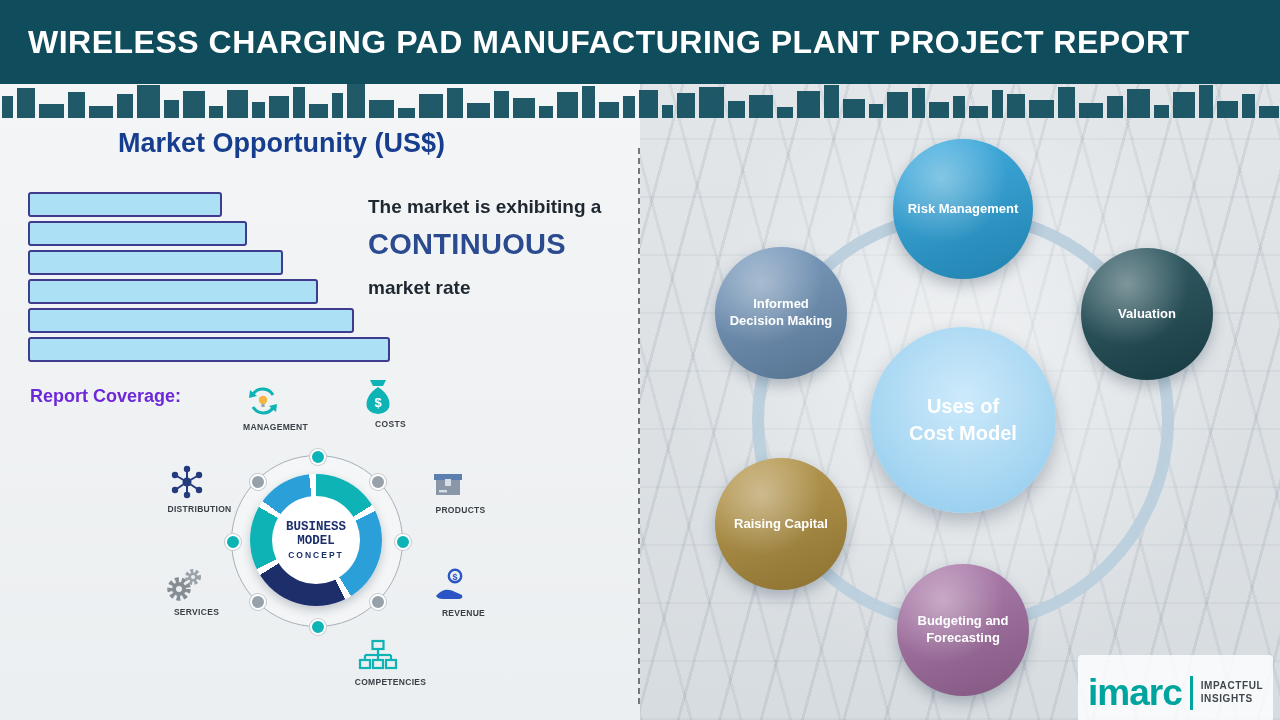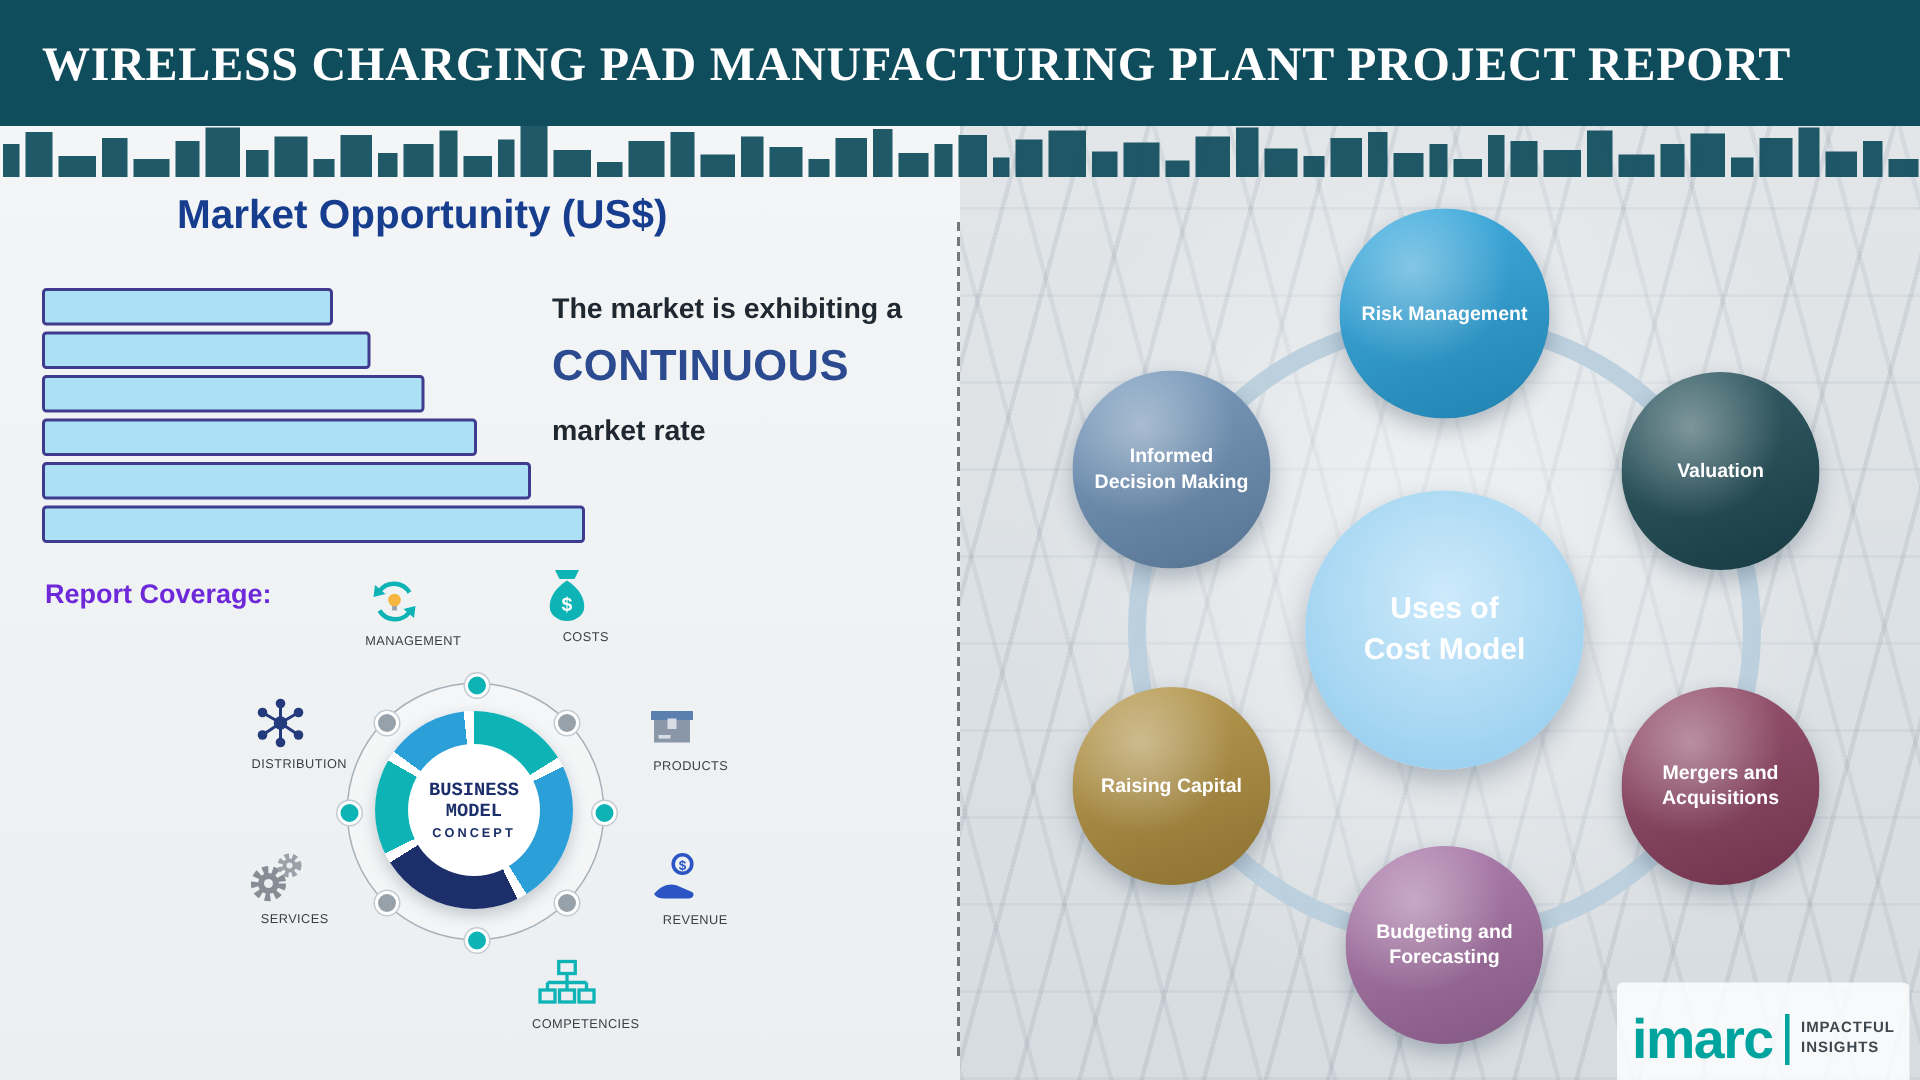--- a/index.html
+++ b/index.html
@@ -1,20 +1,20 @@
 <!DOCTYPE html>
 <html><head>
 <meta charset="utf-8">
 <style>
   html,body{margin:0;padding:0;}
   body{font-family:"Liberation Sans","DejaVu Sans",sans-serif;}
   #stage{position:relative;width:1280px;height:720px;overflow:hidden;background:#eef0f2;}
 
   
-  .header{position:absolute;left:0;top:0;width:1280px;height:84px;background:#0f4c5c;z-index:5;font-family:Liberation Serif, serif;}
+  .header{position:absolute;left:0;top:0;width:1280px;height:84px;background:#0f4c5c;z-index:5;}
   .header-title{position:absolute;left:28px;top:0;width:1240px;line-height:84px;
     color:#ffffff;font-size:32px;font-weight:bold;letter-spacing:.5px;white-space:nowrap;}
   #skyline{position:absolute;left:0;top:84px;width:1280px;height:34px;z-index:4;}
   #skyline rect{fill:#0f4c5c;opacity:.93;}
 
   
   .left-panel{position:absolute;left:0;top:84px;width:640px;height:636px;
     background:linear-gradient(#f3f5f6,#eceff1);}
   .right-panel{position:absolute;left:640px;top:84px;width:640px;height:636px;
     background:
@@ -47,21 +47,21 @@
   .bm-inner{position:absolute;left:272px;top:496px;width:88px;height:88px;border-radius:50%;
     background:#ffffff;display:flex;flex-direction:column;align-items:center;justify-content:center;}
   .bm-inner .l1,.bm-inner .l2{font-size:12.5px;font-weight:bold;color:#1c2f6b;line-height:1.15;font-family:Liberation Mono, monospace;}
   .bm-inner .l3{font-size:8.5px;font-weight:bold;color:#1c2f6b;letter-spacing:2px;margin-top:2px;}
   .ring-dot{position:absolute;width:12px;height:12px;border-radius:50%;border:2px solid #ffffff;
     box-shadow:0 0 0 1px #c3cad1;z-index:3;}
   .dot-teal{background:#0db3b5;} .dot-gray{background:#97a1aa;}
 
   .bm-item{position:absolute;width:92px;display:flex;flex-direction:column;align-items:center;gap:3px;text-align:center;}
   .bm-icon{height:38px;display:flex;align-items:flex-end;justify-content:center;}
-  .bm-label{font-size:8.5px;font-weight:normal;color:#3a3f46;letter-spacing:.3px;padding-left:25px;}
+  .bm-label{font-size:8.5px;font-weight:bold;color:#3a3f46;letter-spacing:.3px;padding-left:25px;}
 
   
   .uses-ring{position:absolute;left:752px;top:209px;width:422px;height:422px;border-radius:50%;
     border:12px solid rgba(186,207,221,.95);box-sizing:border-box;z-index:1;}
   .node{position:absolute;width:132px;height:132px;border-radius:50%;display:flex;align-items:center;
     justify-content:center;text-align:center;z-index:2;color:#fff;font-weight:bold;font-size:13px;
     line-height:1.3;padding:0;box-sizing:border-box;
     background:radial-gradient(circle at 35% 28%, rgba(255,255,255,.38), rgba(255,255,255,0) 48%),
       linear-gradient(160deg, rgba(255,255,255,.12), rgba(0,0,0,.22)), var(--c,#888);
     box-shadow:0 6px 14px rgba(40,60,80,.30);}
@@ -289,23 +289,20 @@
     <span class="bm-label">COMPETENCIES</span>
   </div>
 
   <div class="uses-ring"></div>
   <div class="node node-risk" style="--c: #2aa6e0;">
     <span>Risk Management</span>
   </div>
   <div class="node node-valuation" style="--c: #1d4b55;">
     <span>Valuation</span>
   </div>
-  <div class="node node-mergers" style="--c: #8e4060;">
-    <span>Mergers and Acquisitions</span>
-  </div>
   <div class="node node-budgeting" style="--c: #a770a6;">
     <span>Budgeting and Forecasting</span>
   </div>
   <div class="node node-raising" style="--c: #b3913e;">
     <span>Raising Capital</span>
   </div>
   <div class="node node-informed" style="--c: #6e93ba;">
     <span>Informed Decision Making</span>
   </div>
   <div class="center-node">

